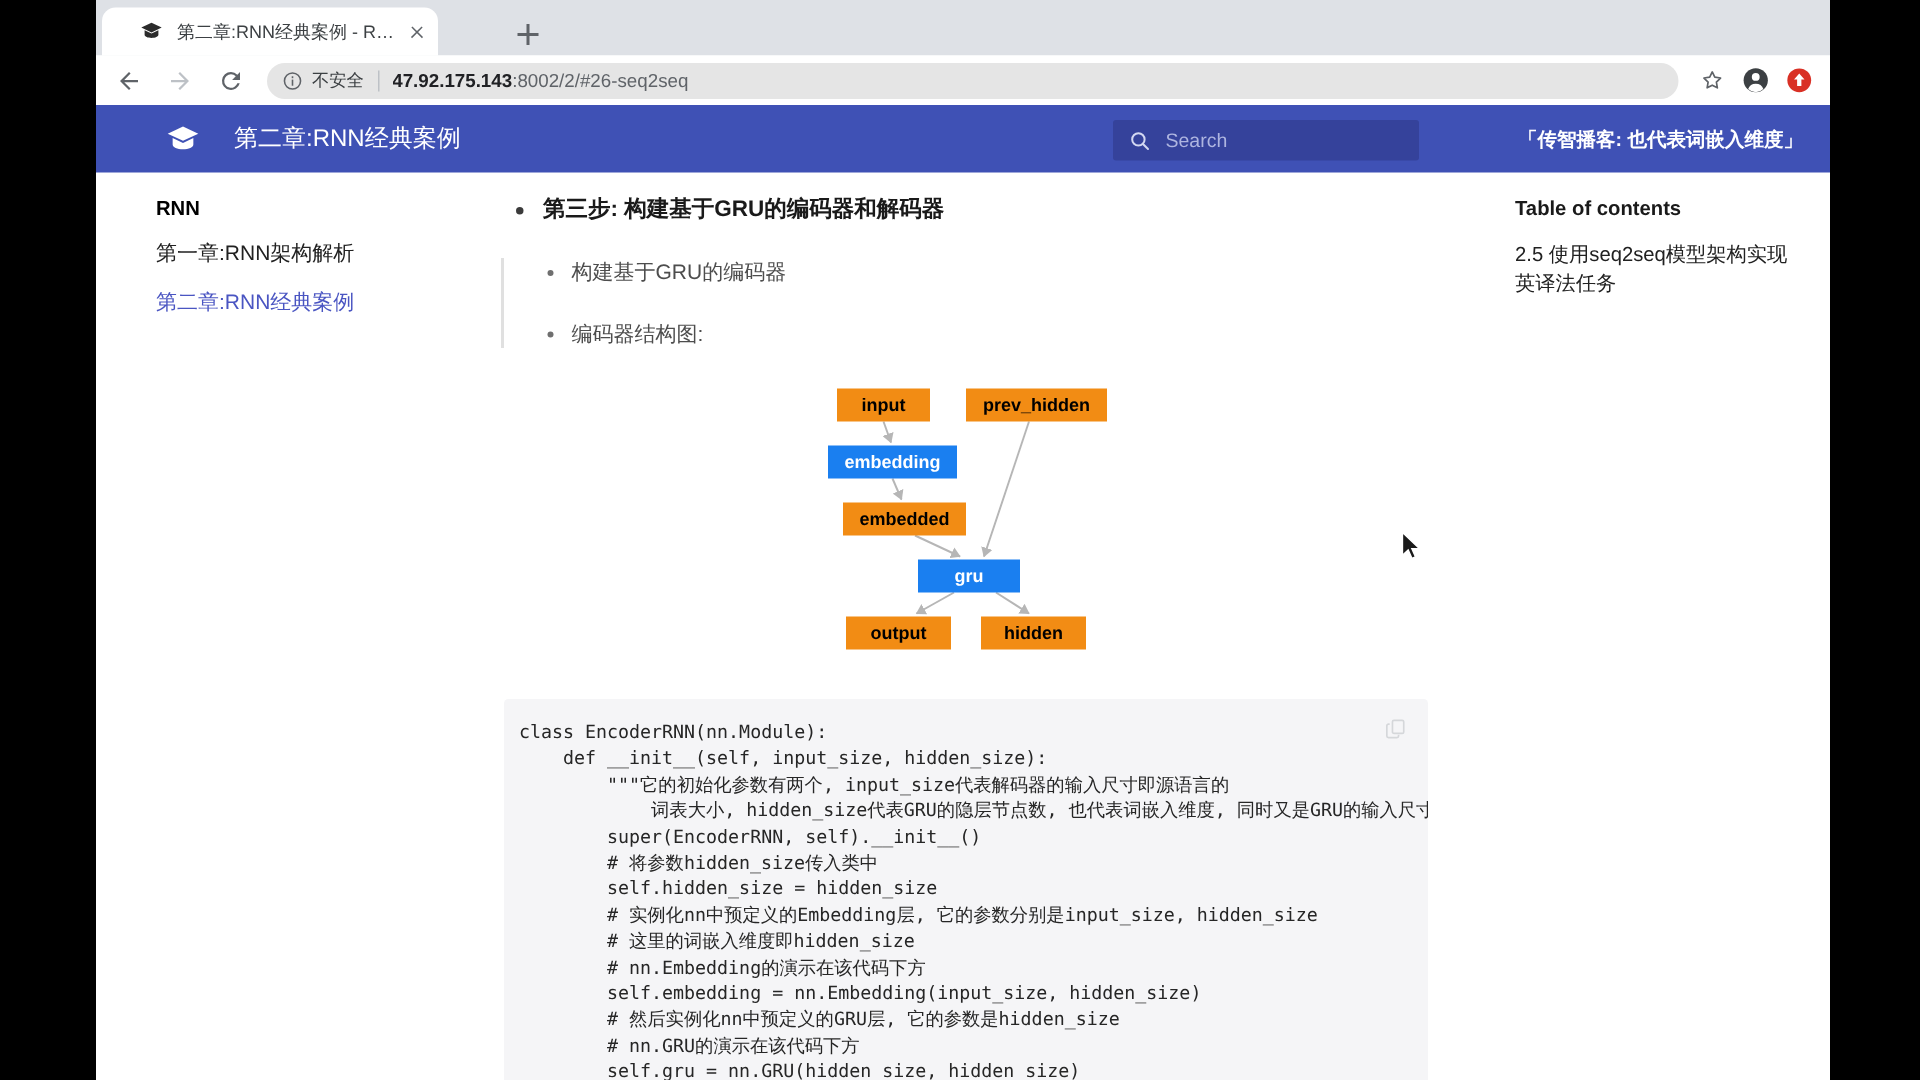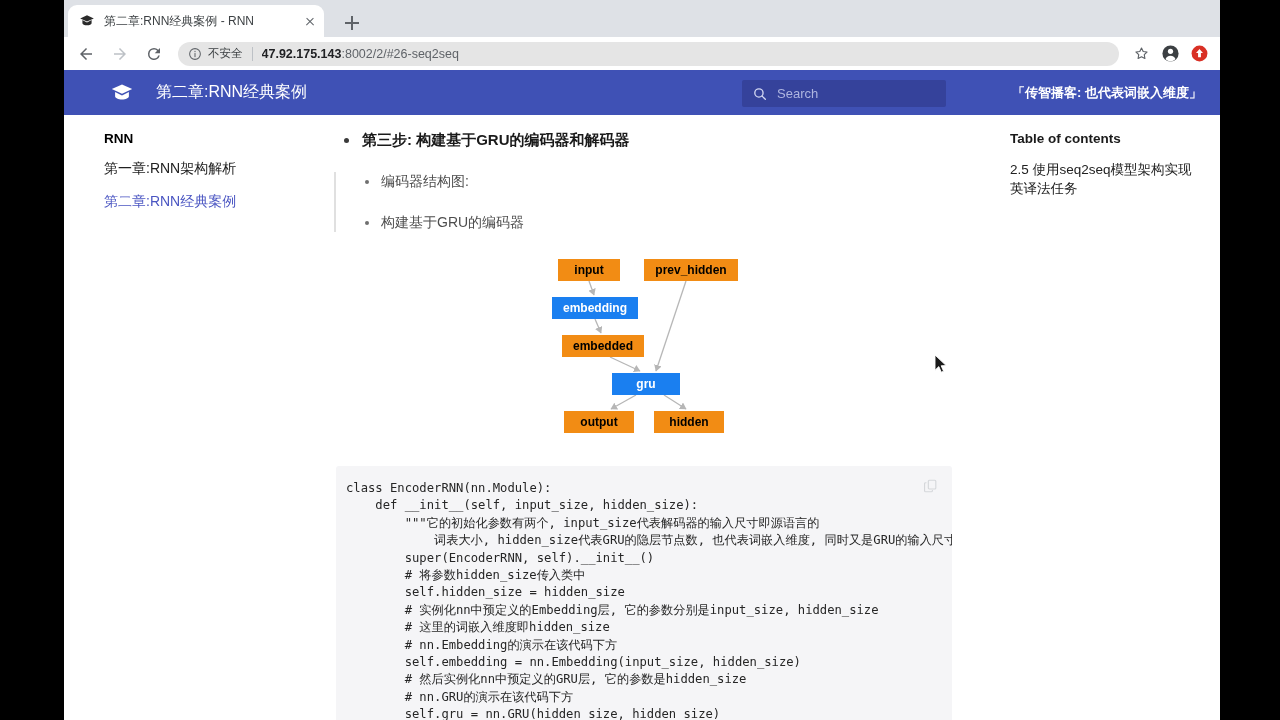--- a/index.html
+++ b/index.html
@@ -33,27 +33,27 @@
   
   .tabstrip {
     position: relative;
     height: 37px;
     background: #dee1e6;
   }
   .tab {
     position: absolute;
     left: 4px;
     top: 5px;
-    width: 256px;
+    width: 224px;
     height: 32px;
     background: #ffffff;
     border-radius: 9px 9px 0 0;
     display: flex;
     align-items: center;
-    padding: 0 6px 0 11px;
+    padding: 0 6px 0 25px;
     box-sizing: border-box;
   }
   .tab-favicon {
     width: 16px;
     height: 16px;
     flex: 0 0 16px;
     margin-right: 9px;
     display: block;
   }
   .tab-title {
@@ -494,25 +494,25 @@
         <div class="main">
 
           <div class="bullet-row">
             <span class="dot"></span>
             <span class="lvl1-text">第三步: 构建基于GRU的编码器和解码器</span>
           </div>
 
           <div class="nested">
             <div class="bullet-row">
               <span class="dot"></span>
-              <span class="lvl2-text">编码器结构图:</span>
+              <span class="lvl2-text">构建基于GRU的编码器</span>
             </div>
             <div class="bullet-row">
               <span class="dot"></span>
-              <span class="lvl2-text">构建基于GRU的编码器</span>
+              <span class="lvl2-text">编码器结构图:</span>
             </div>
           </div>
 
           <div class="diagram">
             <svg width="230" height="190" viewBox="0 0 230 190">
               <defs>
                 <marker id="ah" markerWidth="6" markerHeight="6" refX="4.6" refY="3" orient="auto">
                   <path d="M0,0 L5,3 L0,6 z" fill="#b6b6b6"></path>
                 </marker>
               </defs>

